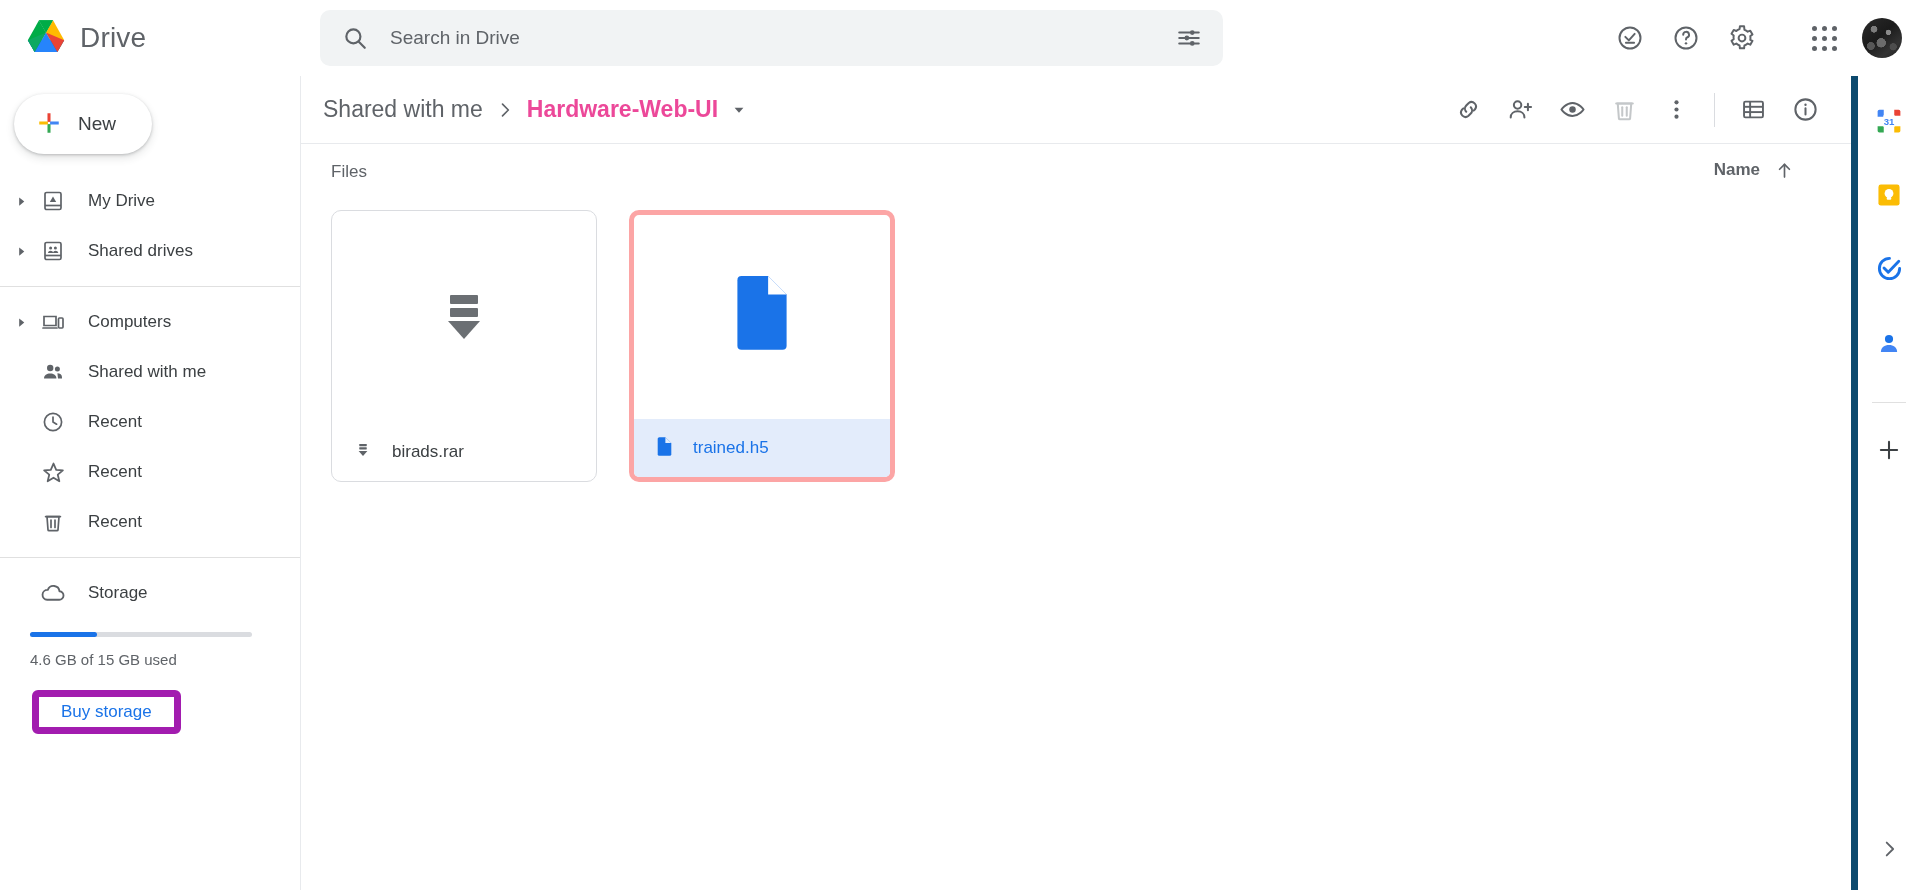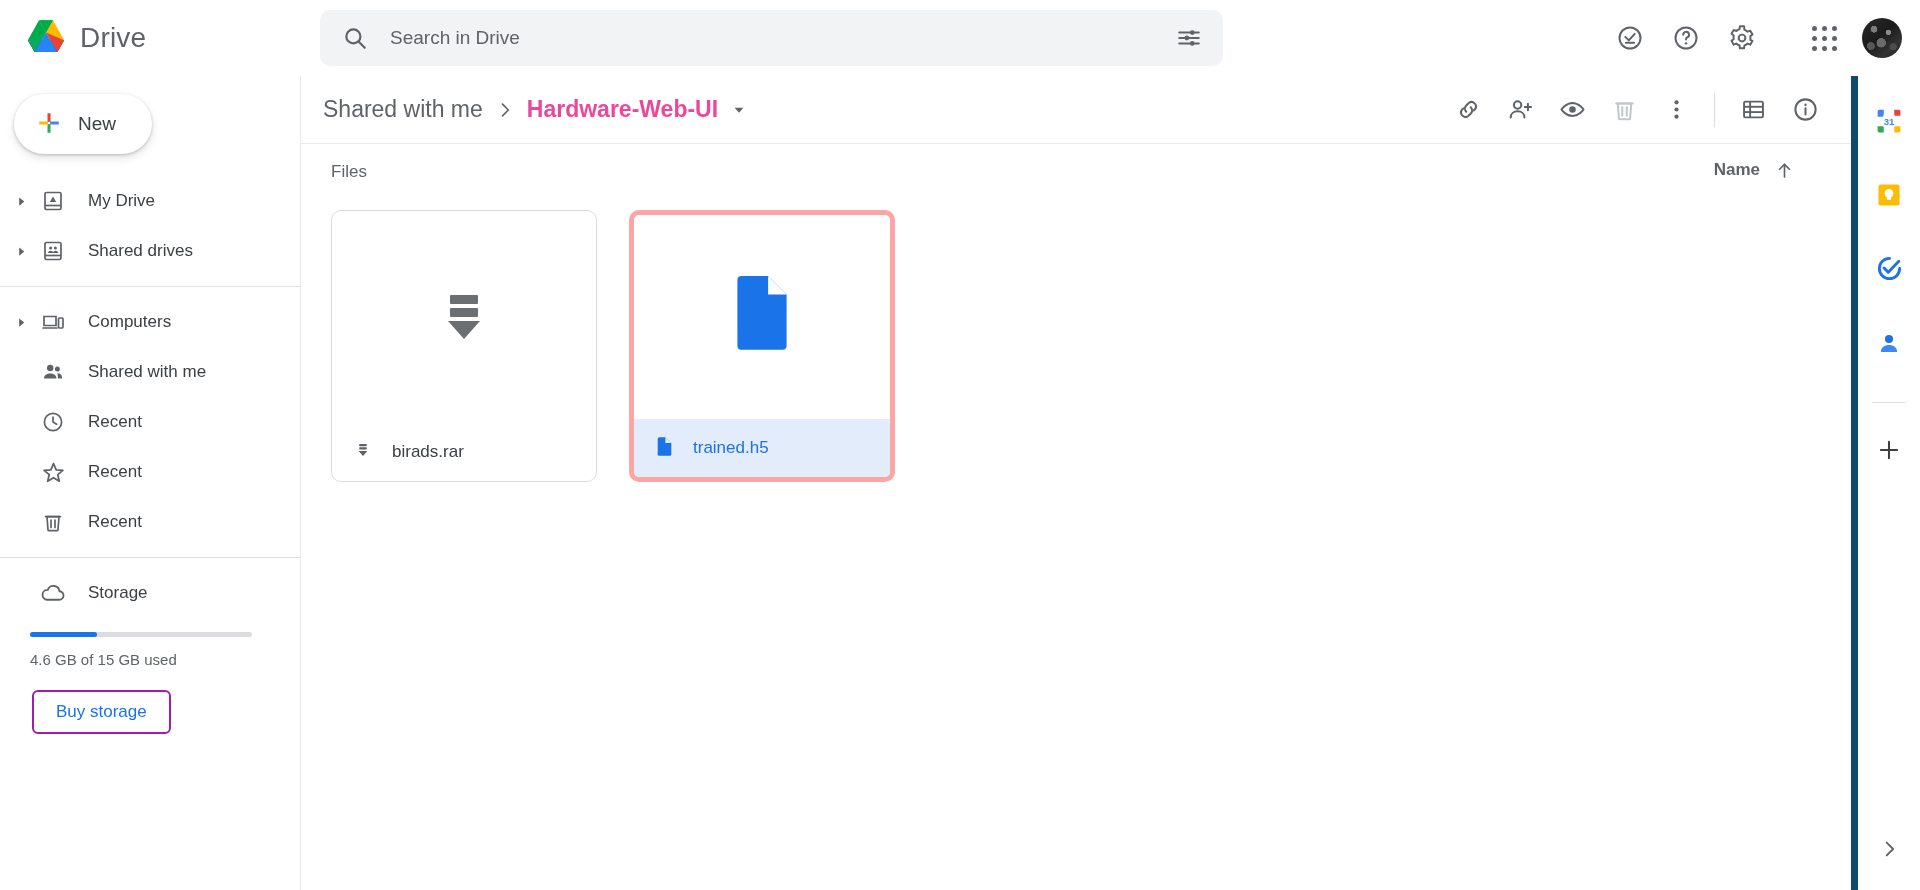--- a/index.html
+++ b/index.html
@@ -95,21 +95,21 @@
     font-size: 17px; color: #3c4043; margin-left: 16px;
     font-family: "Liberation Sans", sans-serif; white-space: nowrap;
   }
   .nav-divider { height: 1px; background: #e0e0e0; margin: 10px 0 10px 0; width: 300px; }
 
   .storage-bar-wrap { margin: 14px 0 0 30px; width: 222px; height: 5px; background: #dadce0; border-radius: 3px; }
   .storage-bar-fill { height: 5px; width: 30%; background: #1a73e8; border-radius: 3px; }
   .storage-text { margin: 14px 0 0 30px; font-size: 15px; color: #5f6368; font-family: "Liberation Sans", sans-serif; }
   .buy-storage {
     margin: 22px 0 0 32px; height: 44px; padding: 0 22px;
-    border: 2px solid #a21caf; border-radius: 6px; background: #fff;
+    border: 7px solid #a21caf; border-radius: 6px; background: #fff;
     color: #1a73e8; font-size: 17px; cursor: pointer;
     font-family: "Liberation Sans", sans-serif;
   }
 
   
   .main {
     position: absolute; top: 76px; left: 300px; width: 1551px; height: 814px;
     background: #ffffff; border-left: 1px solid #e8eaed;
   }
   .breadcrumb-row {

